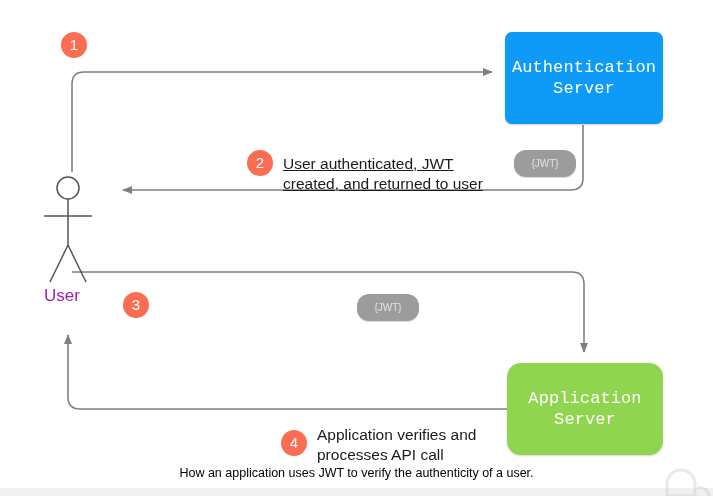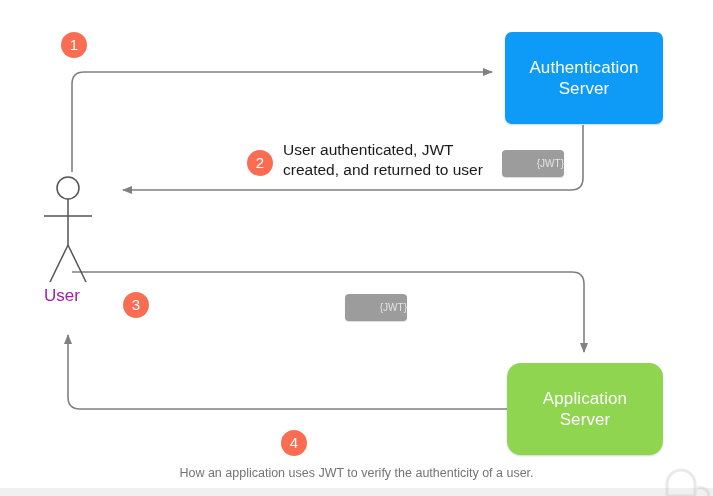--- a/index.html
+++ b/index.html
@@ -29,20 +29,21 @@
     border-radius: 7px;
     color: #ffffff;
     font-size: 17px;
     line-height: 21px;
     text-align: center;
     display: flex;
     align-items: center;
     justify-content: center;
     box-shadow: 0 1px 2px rgba(0,0,0,0.18);
     letter-spacing: 0.1px;
+    font-family: Liberation Mono, monospace;
   }
   #auth-server {
     left: 505px;
     top: 32px;
     width: 158px;
     height: 92px;
     background: #0d9bf7;
   }
   #app-server {
     left: 507px;
@@ -75,43 +76,44 @@
     font-size: 15.5px;
     line-height: 20px;
     white-space: pre-line;
   }
   
   .jwt-chip {
     position: absolute;
     width: 62px;
     height: 27px;
     background: #9c9c9c;
-    border-radius: 4px;
+    border-radius: 12px;
     color: #e4e4e4;
     font-size: 10px;
     line-height: 27px;
-    text-align: right;
+    text-align: center;
     box-shadow: 0 1px 1px rgba(0,0,0,0.15);
+    margin-left: 12px;
   }
   
   #user-label {
     position: absolute;
     left: 44px;
     top: 286px;
     font-size: 17px;
     color: #a21caf;
   }
   
   #caption {
     position: absolute;
     left: 0;
     top: 466px;
     width: 713px;
     text-align: center;
-    color: #737373;
+    color: #000000;
     font-size: 12.5px;
   }
   #bottom-band {
     position: absolute;
     left: 0;
     top: 488px;
     width: 713px;
     height: 8px;
     background: #f0f0f0;
   }
@@ -170,28 +172,30 @@
   </div>
 
   <div class="server-box" id="app-server">
     <span class="server-label">Application
 Server</span>
   </div>
 
   <div class="badge" style="left:61px; top:32px;">1</div>
 
   <div class="badge" style="left:247px; top:150px;">2</div>
-  <div class="step-text" style="left:283px; top:140px;">User authenticated, JWT
+  <div class="step-text" style="left:283px; top:154px;text-decoration:underline;">User authenticated, JWT
 created, and returned to user</div>
   <div class="jwt-chip" style="left:502px; top:150px;">{JWT}</div>
 
   <div class="badge" style="left:123px; top:292px;">3</div>
   <div class="jwt-chip" style="left:345px; top:294px;">{JWT}</div>
 
   <div class="badge" style="left:281px; top:430px;">4</div>
+  <div class="step-text" style="left:317px; top:425px;">Application verifies and
+processes API call</div>
 
   <div id="caption">How an application uses JWT to verify the authenticity of a user.</div>
 
   <div id="bottom-band"></div>
 
   <svg id="watermark" viewBox="0 0 60 34" xmlns="http://www.w3.org/2000/svg">
     <path d="M14,34 L14,22 A14,14 0 0 1 42,22 L42,34 Z" fill="none" stroke="#b4b4b4" stroke-width="3"></path>
     <path d="M44,26 A9,9 0 0 1 56,34" fill="none" stroke="#b4b4b4" stroke-width="3"></path>
   </svg>
 

